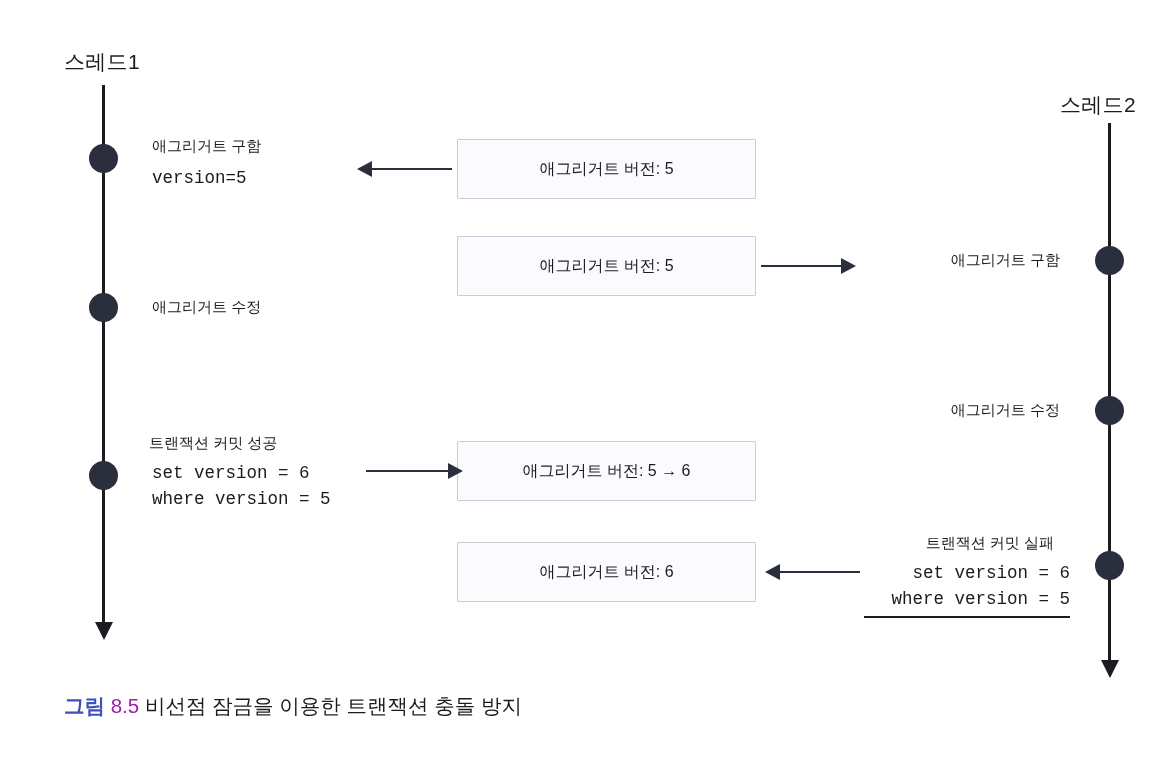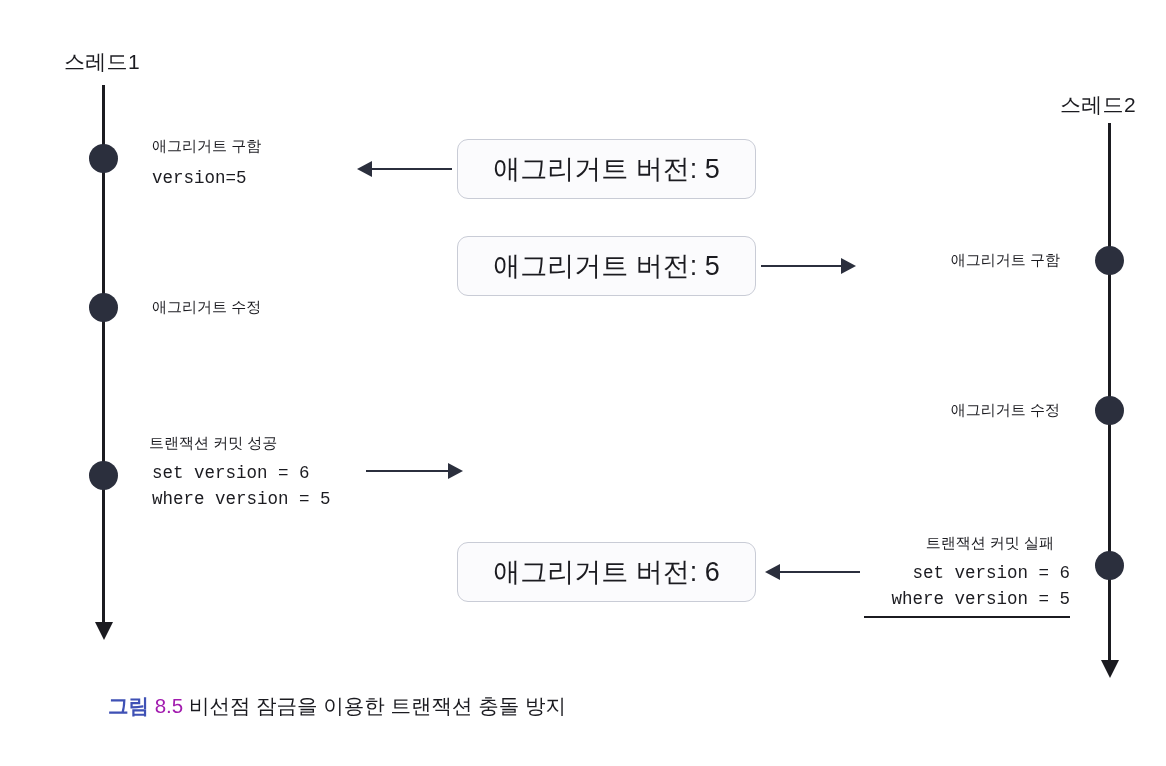--- a/index.html
+++ b/index.html
@@ -56,26 +56,26 @@
     font-family: "Liberation Mono", monospace;
     font-size: 17.5px;
   }
   .node-label.right {
     text-align: right;
   }
   .box {
     position: absolute;
     box-sizing: border-box;
     border: 1.5px solid #c9ccd6;
-    border-radius: 11px;
+    border-radius: 1px;
     background: #fbfbfd;
     display: flex;
     align-items: center;
     justify-content: center;
-    font-size: 27px;
+    font-size: 16px;
     color: #1b1b20;
     white-space: nowrap;
   }
   .conn {
     position: absolute;
     height: 2px;
     background: #2b2f3d;
   }
   .conn-head {
     position: absolute;
@@ -96,21 +96,20 @@
     background: #1b1b20;
   }
   .caption {
     position: absolute;
     font-size: 20.5px;
     white-space: nowrap;
   }
   .caption .fig {
     color: #3f51b5;
     font-weight: bold;
-    margin-left: 44px;
   }
   .caption .fignum {
     color: #a21caf;
   }
   .caption .captext {
     color: #1b1b20;
     margin-top: 48px;
   }
 </style>
 </head>
@@ -145,20 +144,21 @@
   <div class="node-label right" style="left:760px; top:397px; width:300px;">애그리거트 수정</div>
 
   <div class="node" style="left:1095px; top:551px;"></div>
   <div class="node-label right" style="left:754px; top:530px; width:300px;">트랜잭션 커밋 실패</div>
   <div class="node-label mono right" style="left:770px; top:560px; width:300px;">set version = 6
 where version = 5</div>
   <div class="underline-rule" style="left:864px; top:616px; width:206px;"></div>
 
   <div class="box" style="left:457px; top:139px; width:299px; height:60px;">애그리거트 버전: 5</div>
   <div class="box" style="left:457px; top:236px; width:299px; height:60px;">애그리거트 버전: 5</div>
+  <div class="box" style="left:457px; top:441px; width:299px; height:60px;">애그리거트 버전: 5 → 6</div>
   <div class="box" style="left:457px; top:542px; width:299px; height:60px;">애그리거트 버전: 6</div>
 
   <div class="conn" style="left:372px; top:168px; width:80px;"></div>
   <div class="conn-head to-left" style="left:357px; top:161px;"></div>
 
   <div class="conn" style="left:761px; top:265px; width:80px;"></div>
   <div class="conn-head to-right" style="left:841px; top:258px;"></div>
 
   <div class="conn" style="left:366px; top:470px; width:82px;"></div>
   <div class="conn-head to-right" style="left:448px; top:463px;"></div>

